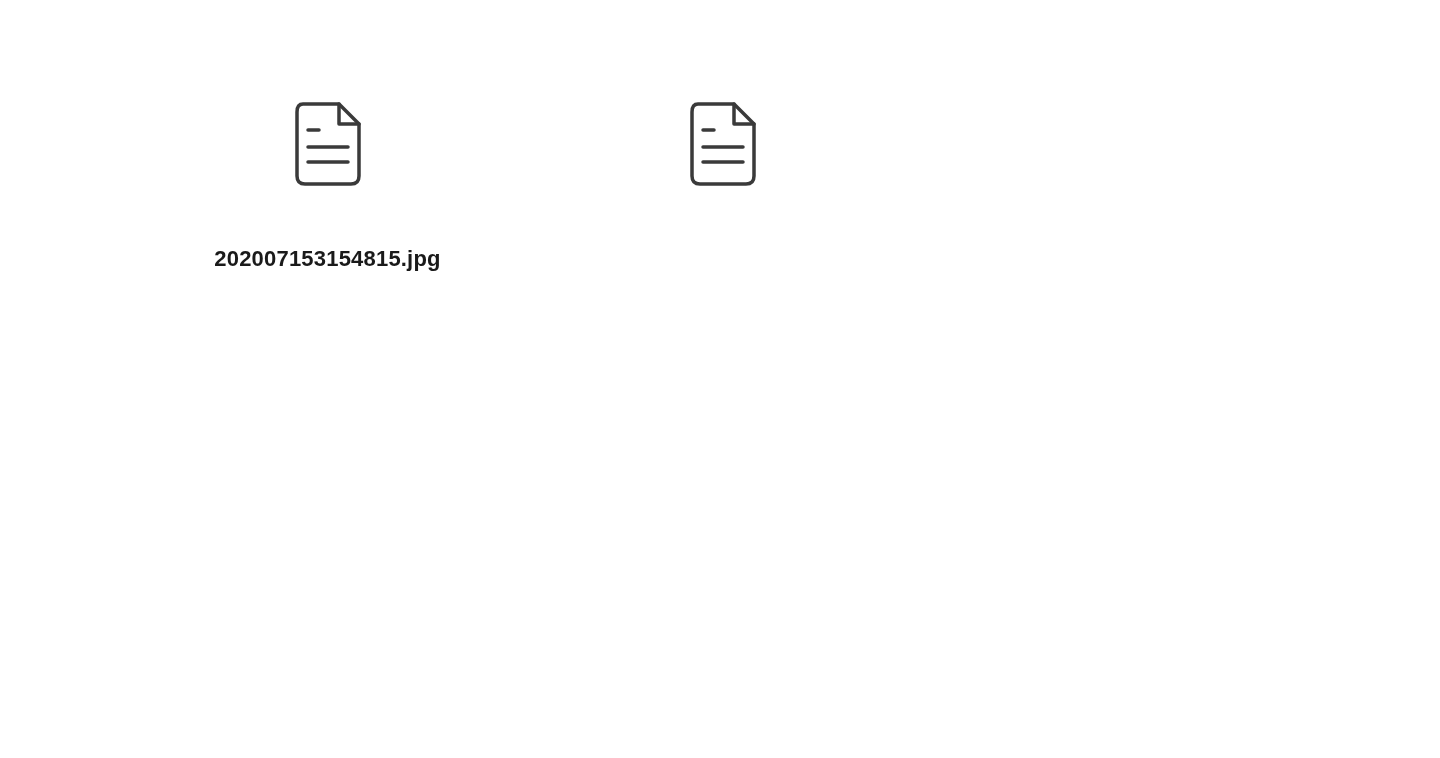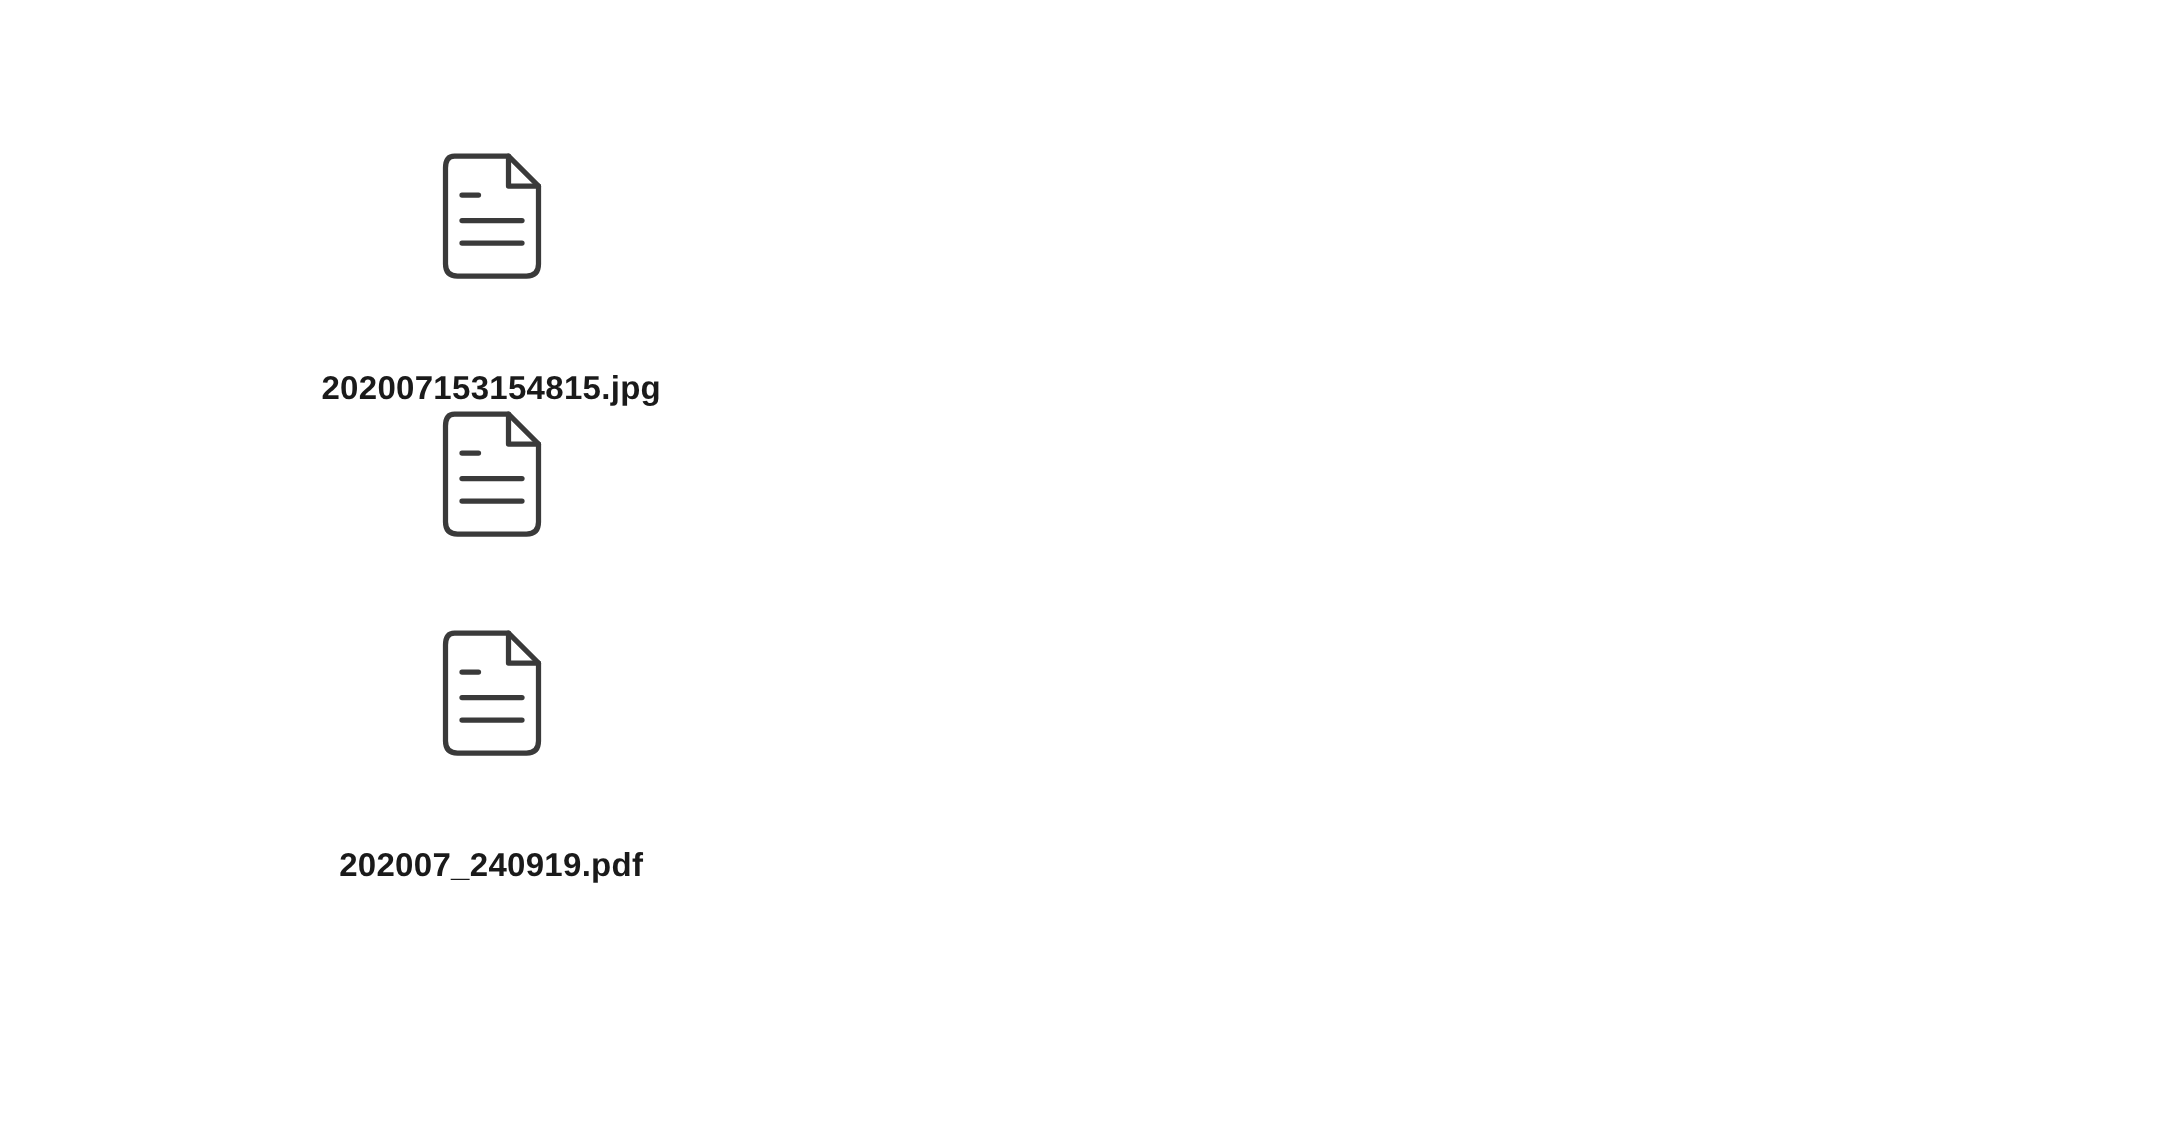--- a/index.html
+++ b/index.html
@@ -11,21 +11,21 @@
     body {
       background: #ffffff;
       font-family: -apple-system, BlinkMacSystemFont, "Segoe UI", Helvetica, Arial, sans-serif;
       width: 1440px;
       height: 758px;
       overflow: hidden;
     }
     
     .file-grid {
       display: flex;
-      flex-direction: column;
+      flex-direction: row;
       gap: 0;
       padding-top: 100px;
       padding-left: 130px;
     }
     
     .file-item {
       display: flex;
       flex-direction: column;
       align-items: center;
       width: 395px;
@@ -80,26 +80,14 @@
       <svg viewBox="0 0 70 88">
         <path d="M 10 4 L 46 4 L 66 24 L 66 76 Q 66 84 58 84 L 12 84 Q 4 84 4 76 L 4 12 Q 4 4 10 4 Z"></path>
         <path d="M 46 4 L 46 24 L 66 24"></path>
         <line x1="15" y1="30" x2="26" y2="30"></line>
         <line x1="15" y1="47" x2="55" y2="47"></line>
         <line x1="15" y1="62" x2="55" y2="62"></line>
       </svg>
     </div>
   </div>
 
-  <div class="file-item">
-    <div class="file-icon-wrapper">
-      <svg viewBox="0 0 70 88">
-        <path d="M 10 4 L 46 4 L 66 24 L 66 76 Q 66 84 58 84 L 12 84 Q 4 84 4 76 L 4 12 Q 4 4 10 4 Z"></path>
-        <path d="M 46 4 L 46 24 L 66 24"></path>
-        <line x1="15" y1="30" x2="26" y2="30"></line>
-        <line x1="15" y1="47" x2="55" y2="47"></line>
-        <line x1="15" y1="62" x2="55" y2="62"></line>
-      </svg>
-    </div>
-    <div class="file-name">202007_240919.pdf</div>
-  </div>
 
 </div>
 
 </body></html>

